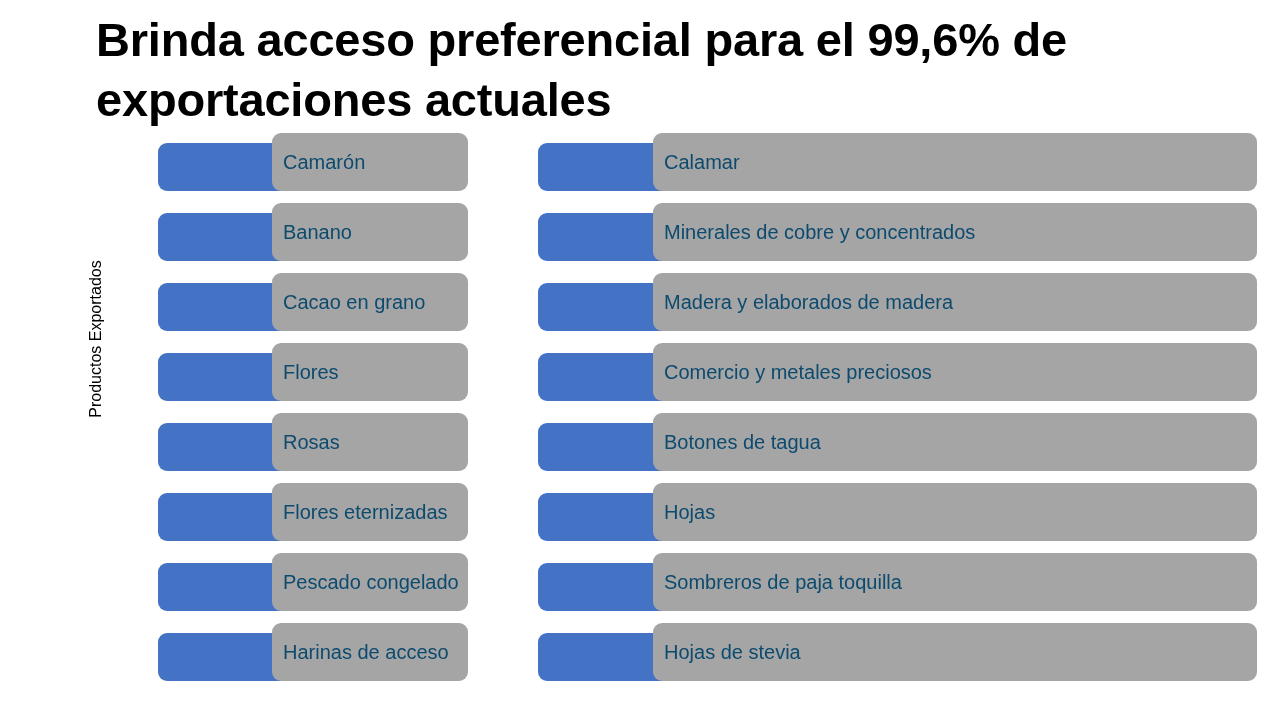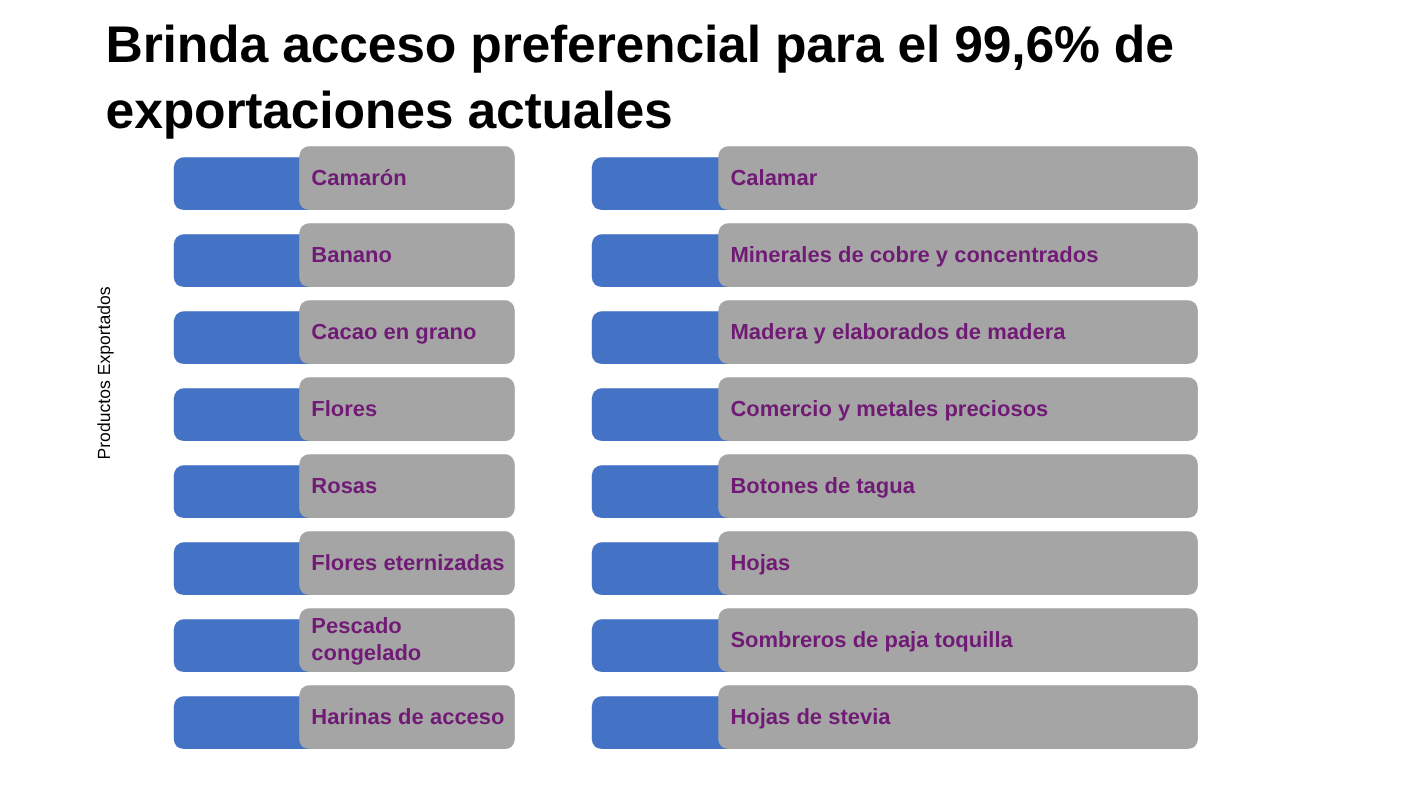--- a/index.html
+++ b/index.html
@@ -89,30 +89,30 @@
   .bar-grey {
     position: absolute;
     background: #A5A5A5;
     border-radius: 9px;
     top: 0px;
     height: 58px;
     display: flex;
     align-items: center;
   }
   .col-left  .bar-grey { left: 114px; width: 196px; }
-  .col-right .bar-grey { left: 115px; width: 436px; }
+  .col-right .bar-grey { left: 115px; width: 604px; }
 
   .bar-label {
-    color: #701a75;
+    color: #0c4a6e;
     font-size: 20px;
     line-height: 25px;
     padding-left: 11px;
     padding-right: 6px;
     white-space: pre-wrap;
-    font-weight: 700;
+    font-weight: 400;
   }
 
   
   #source-note {
     position: absolute;
     left: 0;
     top: 696px;
     width: 1280px;
     text-align: center;
     font-size: 12.5px;

